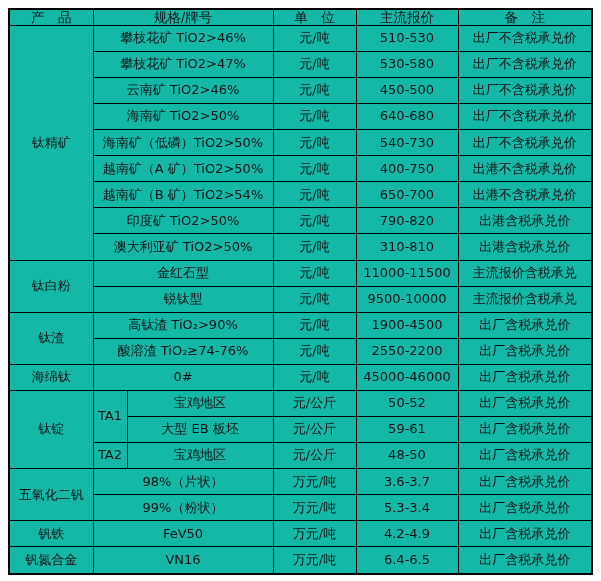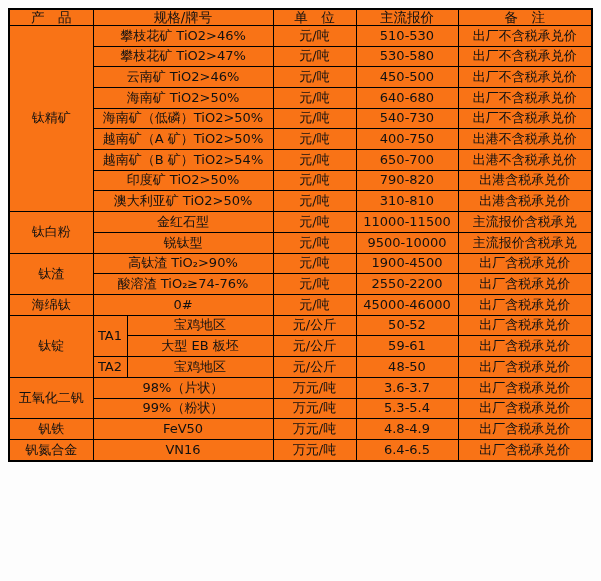--- a/index.html
+++ b/index.html
@@ -17,25 +17,25 @@
   .page {
     position: absolute;
     inset: 0;
     background: #fdfdfd;
   }
   table.price-table {
     position: absolute;
     left: 8px;
     top: 8px;
     width: 583px;
-    height: 454px;
+    height: 567px;
     border-collapse: collapse;
     table-layout: fixed;
     border: 2px solid #000000;
-    background: #f97316;
+    background: #14b8a6;
   }
   table.price-table th,
   table.price-table td {
     border: 1px solid #000000;
     text-align: center;
     vertical-align: middle;
     font-size: 13px;
     font-weight: normal;
     color: #111111;
     padding: 0 2px;
@@ -182,28 +182,28 @@
         <tr>
           <td rowspan="2">五氧化二钒</td>
           <td colspan="2">98%（片状）</td>
           <td>万元/吨</td>
           <td>3.6-3.7</td>
           <td>出厂含税承兑价</td>
         </tr>
         <tr>
           <td colspan="2">99%（粉状）</td>
           <td>万元/吨</td>
-          <td>5.3-5.4</td>
+          <td>5.3-3.4</td>
           <td>出厂含税承兑价</td>
         </tr>
         <tr>
           <td>钒铁</td>
           <td colspan="2">FeV50</td>
           <td>万元/吨</td>
-          <td>4.8-4.9</td>
+          <td>4.2-4.9</td>
           <td>出厂含税承兑价</td>
         </tr>
         <tr>
           <td>钒氮合金</td>
           <td colspan="2">VN16</td>
           <td>万元/吨</td>
           <td>6.4-6.5</td>
           <td>出厂含税承兑价</td>
         </tr>
       </tbody>

